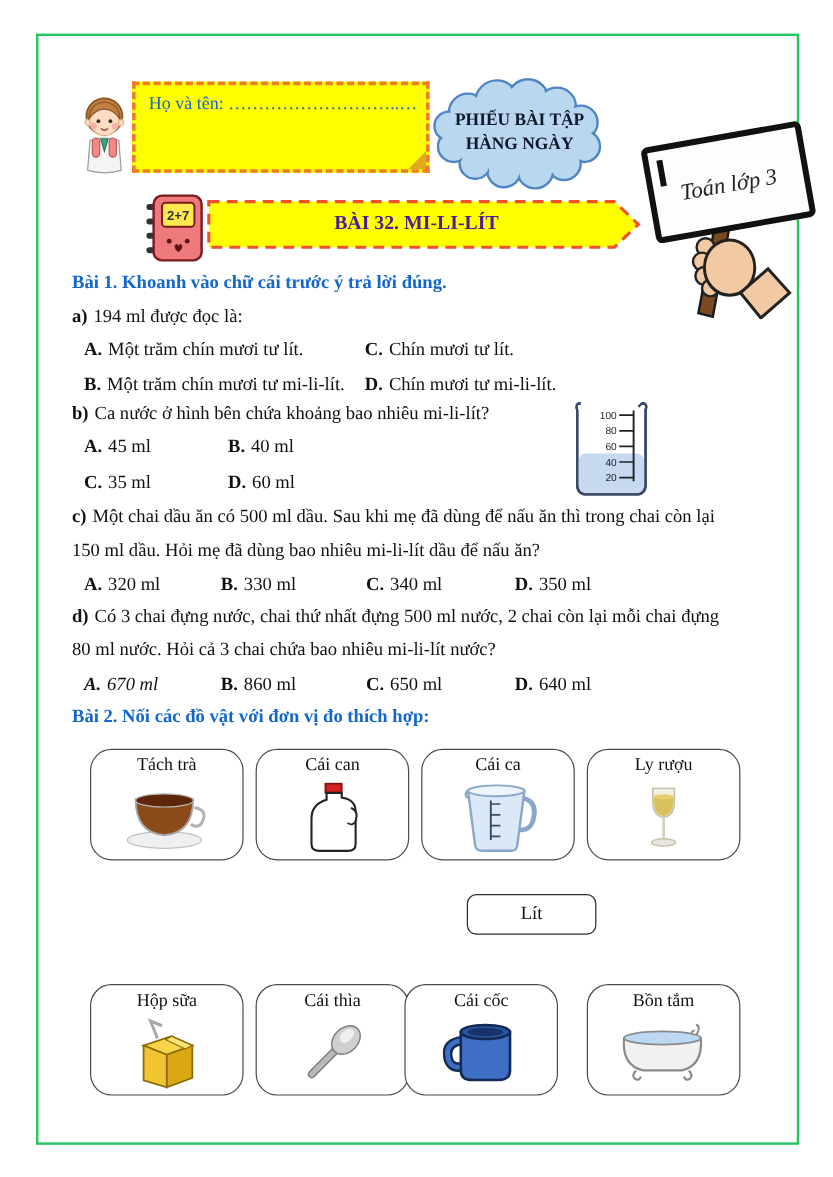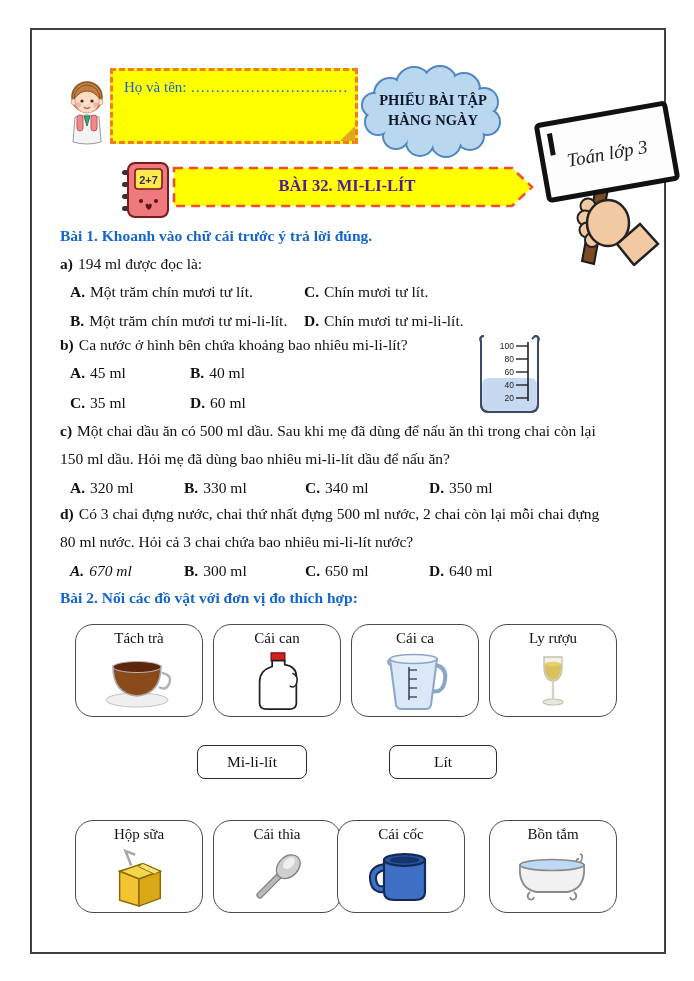--- a/index.html
+++ b/index.html
@@ -1,17 +1,17 @@
 <!DOCTYPE html>
 <html><head>
 <meta charset="utf-8">
 <style>
   html,body { margin:0; padding:0; background:#ffffff; }
   body { width:694px; height:981px; position:relative; font-family:"Liberation Serif", serif; color:#111; }
-  .page { position:absolute; left:30px; top:28px; width:632px; height:922px; border:2px solid #404040; background:#fff; }
+  .page { position:absolute; left:30px; top:28px; width:632px; height:922px; border:2px solid #22c55e; background:#fff; }
 
   
   .avatar { position:absolute; left:30px; top:50px; width:50px; height:68px; }
   .name-box { position:absolute; left:78px; top:38px; width:248px; height:76px; background:#ffff00; border:3px dashed #f07c28; box-sizing:border-box; }
   .name-box .nb-line { position:absolute; left:11px; white-space:nowrap; font-size:15px; color:#1266cc; }
   .nb-1 { top:8px; } .nb-2 { top:38px; }
   .name-fold { position:absolute; right:0; bottom:0; width:0; height:0; border-left:15px solid transparent; border-bottom:15px solid #e0a81e; }
   .cloud-wrap { position:absolute; left:326px; top:32px; width:150px; height:102px; }
   .cloud-text { position:absolute; left:336px; top:60px; width:130px; text-align:center; font-weight:bold; font-size:14.5px; line-height:20px; color:#0f172a; }
   .sign-wrap { position:absolute; left:472px; top:26px; width:180px; height:210px; }
@@ -184,21 +184,21 @@
     <span class="opt" style="left:273px;"><b class="oletter">C.</b><span>340 ml</span></span>
     <span class="opt" style="left:397px;"><b class="oletter">D.</b><span>350 ml</span></span>
   </div>
 
   <div class="line" style="left:28px; top:475px;">
     <b class="qlabel">d)</b><span>Có 3 chai đựng nước, chai thứ nhất đựng 500 ml nước, 2 chai còn lại mỗi chai đựng</span>
   </div>
   <div class="line" style="left:28px; top:503px;">80 ml nước. Hỏi cả 3 chai chứa bao nhiêu mi-li-lít nước?</div>
   <div class="line" style="top:532px;">
     <span class="opt" style="left:38px;font-style:italic;"><b class="oletter">A.</b><span>670 ml</span></span>
-    <span class="opt" style="left:152px;"><b class="oletter">B.</b><span>300 ml</span></span>
+    <span class="opt" style="left:152px;"><b class="oletter">B.</b><span>860 ml</span></span>
     <span class="opt" style="left:273px;"><b class="oletter">C.</b><span>650 ml</span></span>
     <span class="opt" style="left:397px;"><b class="oletter">D.</b><span>640 ml</span></span>
   </div>
 
   <div class="line blue-heading" style="left:28px; top:559px;">Bài 2. Nối các đồ vật với đơn vị đo thích hợp:</div>
 
   <div class="card" style="left:181px; top:594px;">
     <div class="card-label">Cái can</div>
     <div class="card-art">
         <svg width="58" height="60" viewBox="0 0 58 62">
@@ -241,23 +241,20 @@
         <svg width="32" height="52" viewBox="0 0 32 52">
       <path d="M7,1 L7,11 Q7,24 16,25 Q25,24 25,11 L25,1 Z" fill="#f3f0e4" stroke="#c6c2ae" stroke-width="1.4"></path>
       <path d="M7.8,8 L7.8,11 Q8,23 16,24 Q24,23 24.2,11 L24.2,8 Z" fill="#d9c25e" stroke="none"></path>
       <ellipse cx="16" cy="8" rx="8.2" ry="2.2" fill="#e6d070"></ellipse>
       <line x1="16" y1="25" x2="16" y2="43" stroke="#d5d1c4" stroke-width="2.4"></line>
       <ellipse cx="16" cy="46" rx="10" ry="3" fill="#e9e6db" stroke="#c6c2ae" stroke-width="1.2"></ellipse>
     </svg>
       </div>
   </div>
 
-  <div class="unit-card" style="left:165px; top:715px; width:110px;">
-    <span>Mi-li-lít</span>
-  </div>
   <div class="unit-card" style="left:357px; top:715px; width:108px;">
     <span>Lít</span>
   </div>
 
   <div class="card" style="left:43px; top:790px;">
     <div class="card-label">Hộp sữa</div>
     <div class="card-art">
         <svg width="60" height="60" viewBox="0 0 60 62">
       <polyline points="22,18 16,3 26,7" fill="none" stroke="#a8a8a8" stroke-width="2.6"></polyline>
       <polygon points="10,24 34,16 52,24 30,32" fill="#f8d44a" stroke="#8a6a00" stroke-width="1.5"></polygon>

